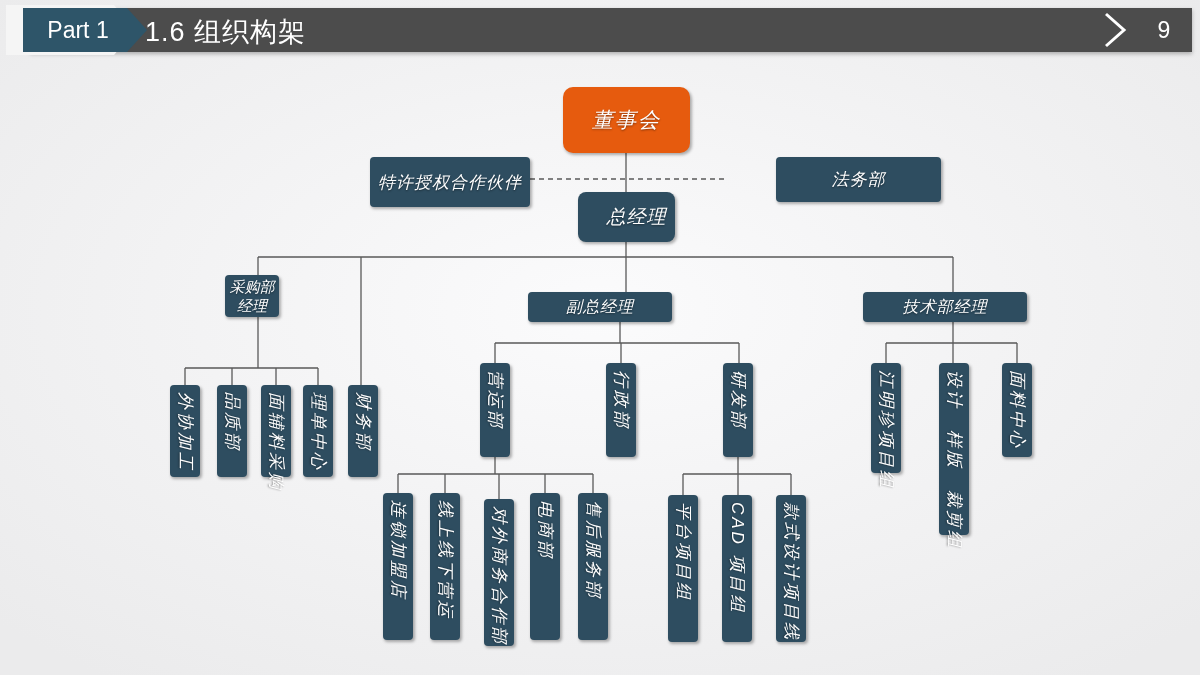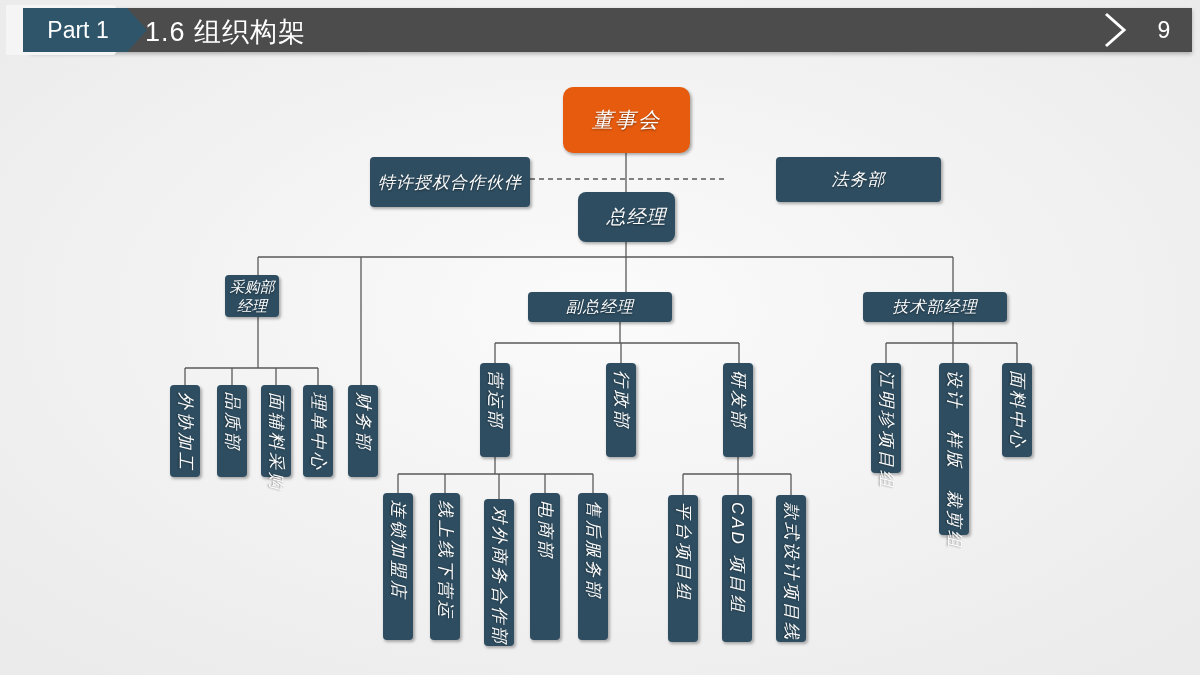--- a/index.html
+++ b/index.html
@@ -141,21 +141,21 @@
 
   <div class="node root" style="left:563px;top:87px;width:127px;height:66px;">董事会</div>
 
   <div class="node hbox" style="left:370px;top:157px;width:160px;height:50px;">特许授权合作伙伴</div>
   <div class="node hbox" style="left:728px;top:157px;width:165px;height:45px;margin-left:48px;">法务部</div>
   <div class="node hbox" style="left:578px;top:192px;width:97px;height:50px;border-radius:8px;font-size:19px;padding-left:20px;">总经理</div>
 
   <div class="node two-line" style="left:225px;top:275px;width:54px;height:42px;">采购部
 经理</div>
   <div class="node hbox" style="left:528px;top:292px;width:144px;height:30px;font-size:16px;">副总经理</div>
-  <div class="node hbox" style="left:863px;top:292px;width:144px;height:30px;font-size:16px;">技术部经理</div>
+  <div class="node hbox" style="left:863px;top:292px;width:164px;height:30px;font-size:16px;">技术部经理</div>
   <div class="node vbox" style="left:348px;top:385px;height:92px;">财务部</div>
 
   <div class="node vbox" style="left:170px;top:385px;height:92px;">外协加工</div>
   <div class="node vbox" style="left:217px;top:385px;height:92px;">品质部</div>
   <div class="node vbox" style="left:261px;top:385px;height:92px;">面辅料采购</div>
   <div class="node vbox" style="left:303px;top:385px;height:92px;">理单中心</div>
 
   <div class="node vbox" style="left:480px;top:363px;height:94px;">营运部</div>
   <div class="node vbox" style="left:606px;top:363px;height:94px;">行政部</div>
   <div class="node vbox" style="left:723px;top:363px;height:94px;">研发部</div>

